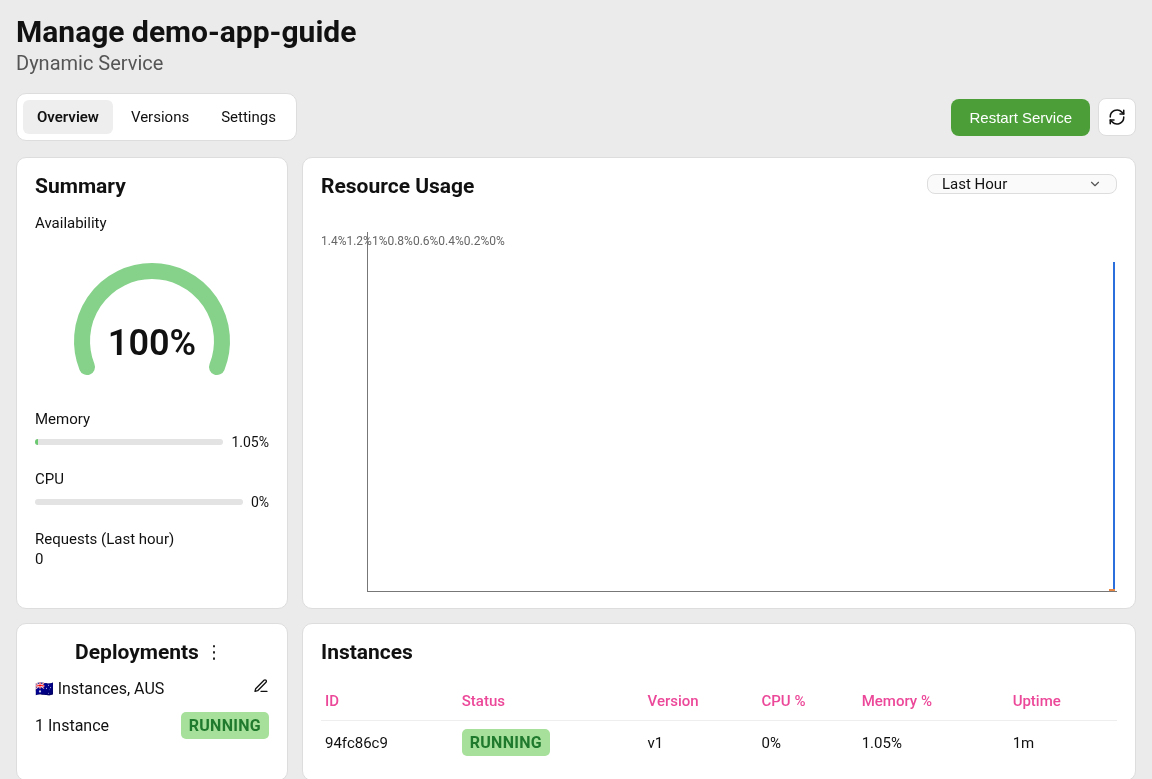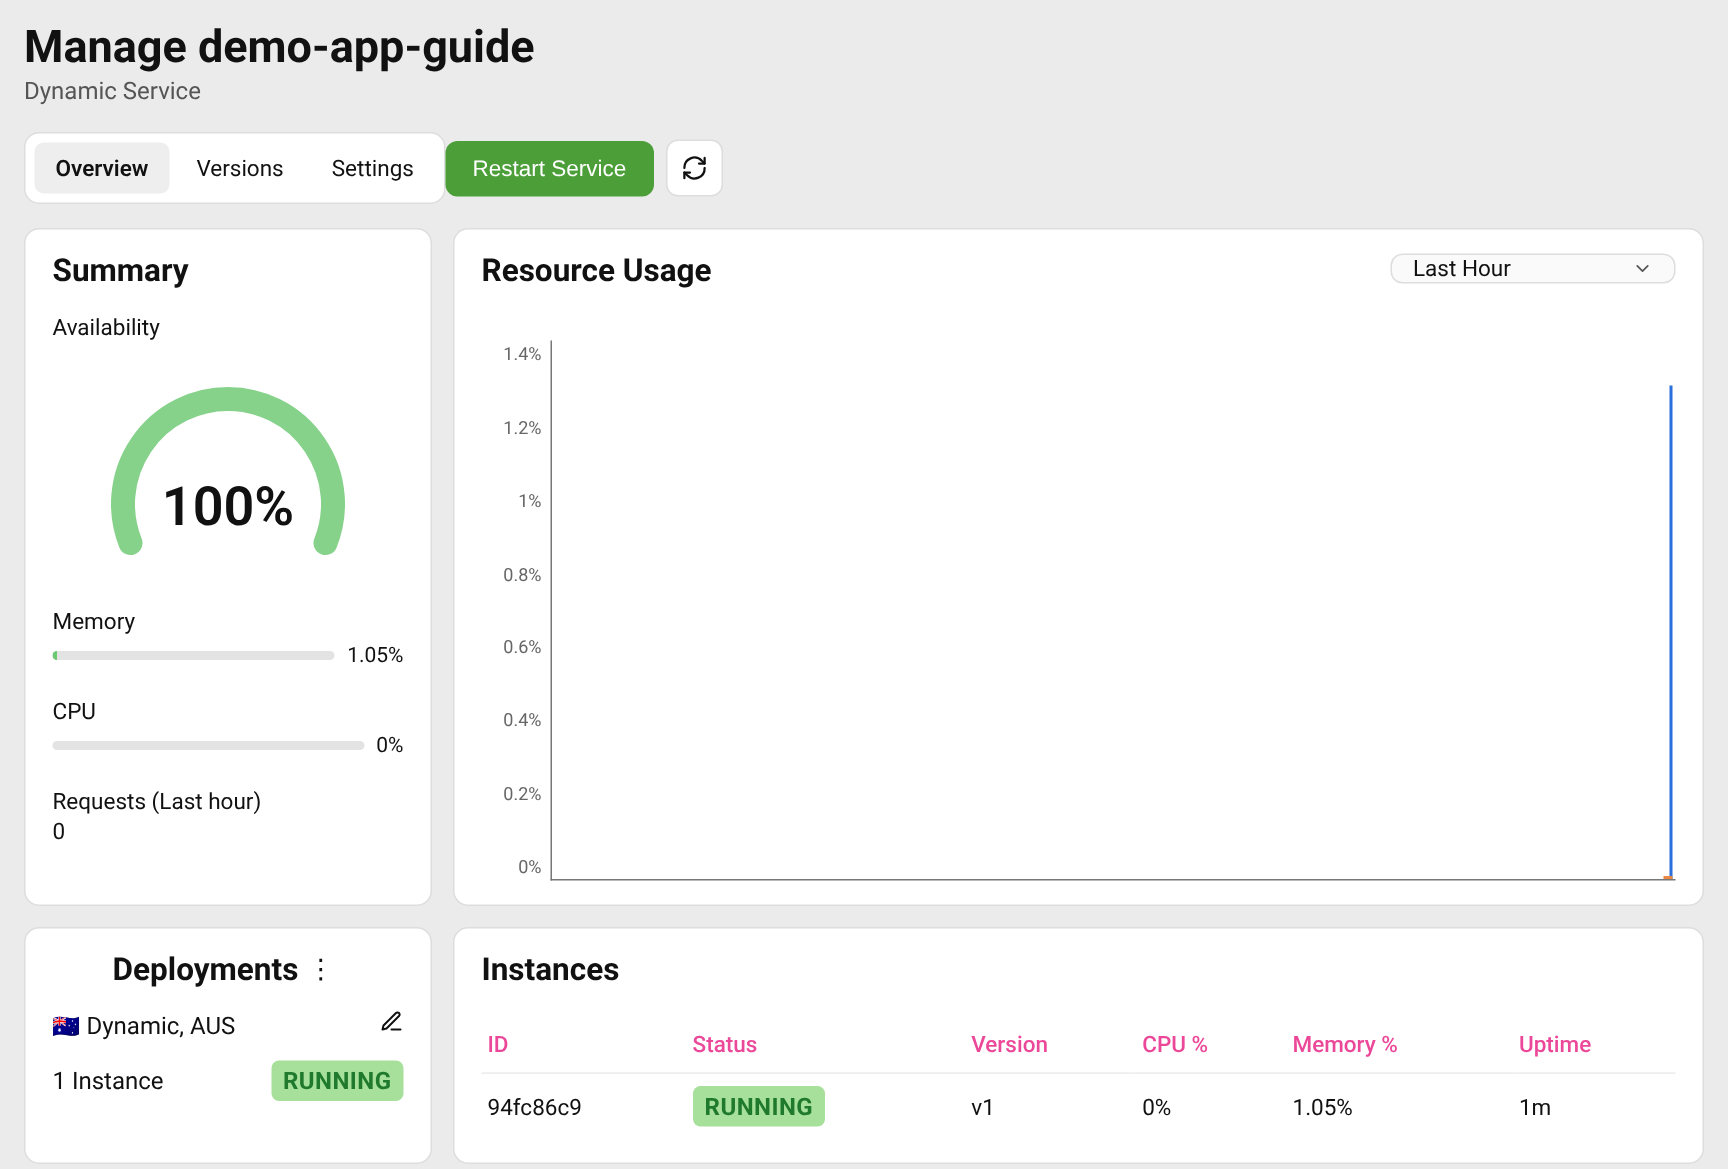--- a/index.html
+++ b/index.html
@@ -19,24 +19,24 @@
   body{
     margin:0; padding:12px 16px 24px;
     background:var(--bg);
     font-family:-apple-system,BlinkMacSystemFont,"Segoe UI",Roboto,Helvetica,Arial,sans-serif;
     color:var(--text);
     width:1152px;
   }
 
   
   .page-title{font-size:30px; font-weight:700; margin:2px 0 2px;}
-  .page-subtitle{font-size:16px; color:#555; margin-bottom:18px;}
-
-  
-  .toolbar-row{display:flex; align-items:center; margin-bottom:16px;}
+  .page-subtitle{font-size:20px; color:#555; margin-bottom:18px;}
+
+  
+  .toolbar-row{display:flex; justify-content:space-between; align-items:center; margin-bottom:16px;}
   .tabs-card{
     background:var(--card); border:1px solid var(--border);
     border-radius:10px; padding:6px; display:flex; gap:4px;
   }
   .tab{
     padding:8px 14px; border-radius:6px; font-size:15px; cursor:pointer;
   }
   .tab.active{ background:#eeeeee; font-weight:600; }
 
   .right-controls{display:flex; gap:8px; align-items:center;}
@@ -78,21 +78,21 @@
   .req-count{font-size:15px; margin-top:2px;}
 
   
   .usage-header{display:flex; justify-content:space-between; align-items:flex-start;}
   .selectish{
     border:1px solid var(--border); background:#fafafa;
     border-radius:8px; padding:0 14px; font-size:15px; min-width:190px;
     display:flex; justify-content:space-between; align-items:center; cursor:pointer;
   }
   .chart-area{margin-top:18px; position:relative; height:360px; display:flex;}
-  .yaxis{width:46px; display:flex; flex-direction:column; justify-content:space-between; text-align:right; font-size:12px; color:#666; padding:2px 6px 2px 0;}
+  .yaxis{width:46px; display:flex; flex-direction:row; justify-content:space-between; text-align:right; font-size:12px; color:#666; padding:2px 6px 2px 0;}
   .plot{flex:1; border-left:1px solid #777; border-bottom:1px solid #777; position:relative;}
   .spike-mem{position:absolute; right:2px; bottom:0; width:2px; background:#2a6fdb;}
   .spike-cpu{position:absolute; right:2px; bottom:0; width:6px; height:2px; background:#e88742;}
 
   
   .deploy-head{display:flex; justify-content:center; align-items:center;}
   .kebab{font-size:18px; cursor:pointer; padding:0 6px;line-height:1;}
   .deploy-row{display:flex; justify-content:space-between; align-items:center; margin-top:14px;}
   .edit-icn{cursor:pointer; color:#222;}
   .badge{
@@ -202,21 +202,21 @@
 <div class="grid">
 
   <div class="card" style="padding-bottom:20px;">
     <div class="deploy-head">
       <h2 style="margin:0">Deployments</h2>
       <span class="kebab">⋮</span>
     </div>
     <div class="deploy-row">
       <span>
         <span style="font-size:15px;">🇦🇺</span>
-        <span>Dynamic, AUS</span>
+        <span>Instances, AUS</span>
       </span>
       <span class="edit-icn">
         <svg width="16" height="16" viewBox="0 0 24 24" fill="none" stroke="#111" stroke-width="2" stroke-linecap="round" stroke-linejoin="round">
             <path d="M12 20h9"></path>
             <path d="M16.5 3.5a2.1 2.1 0 1 1 3 3L7 19l-4 1 1-4Z"></path>
           </svg>
       </span>
     </div>
     <div class="deploy-row">
       <span>1 Instance</span>

